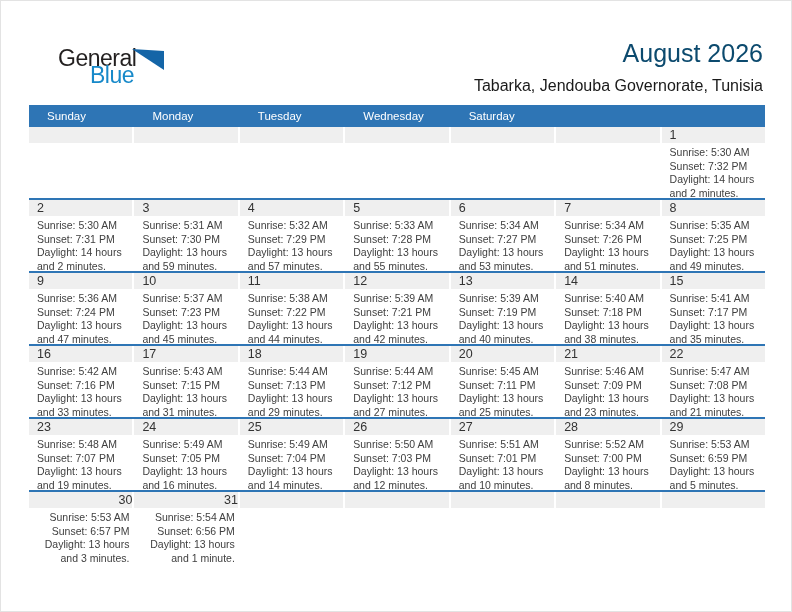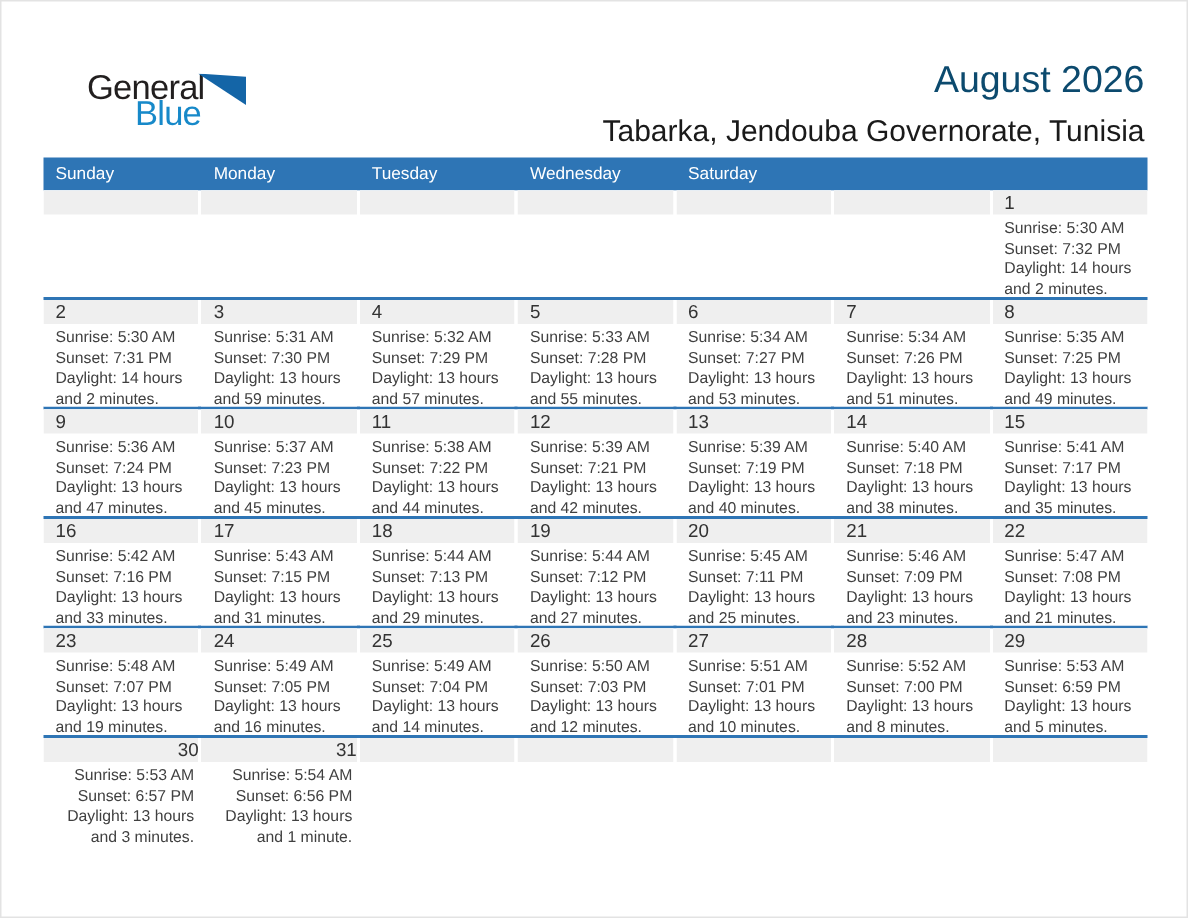--- a/index.html
+++ b/index.html
@@ -12,30 +12,30 @@
   
   .logo { position:absolute; left:30px; top:46px; width:108px; height:44px;margin-left:27px; }
   .logo-top { display:block; font-size:23px; letter-spacing:-0.5px; color:#221f1f; line-height:22px; }
   .logo-triangle {
     position:absolute; left:74px; top:2px; width:32px; height:21px;
     background:#1465a7; clip-path:polygon(0 0, 100% 10%, 100% 100%);
   }
   .logo-bottom { display:block; text-align:center; width:108px; margin-top:-5px;
     font-size:23px; letter-spacing:-0.5px; color:#1789c9; line-height:22px; }
   .title { position:absolute; top:38px; right:28px; font-size:25px; color:#0c4a6e; }
-  .subtitle { position:absolute; top:76px; right:28px; font-size:20px; color:#1a1a1a; }
+  .subtitle { position:absolute; top:76px; right:28px; font-size:16px; color:#1a1a1a; }
 
   
   .calendar { position:absolute; left:28px; top:104px; width:736px; }
   .weekday-row {
     display:grid; grid-template-columns:repeat(7,1fr); column-gap:2px;
     background:#2e75b5; height:22px;
   }
   .weekday {
-    color:#ffffff; font-size:11.5px; line-height:22px; padding-left:8px;
+    color:#ffffff; font-size:11.5px; line-height:22px; padding-left:18px;
     white-space:nowrap; overflow:hidden;
   }
   .week-row {
     display:grid; grid-template-columns:repeat(7,1fr); column-gap:2px;
     height:73px; border-bottom:2px solid #2e75b5; background:#ffffff;
   }
   .week-row:last-child { border-bottom:none;text-align:right; }
   .cell { background:#ffffff; overflow:hidden; }
   .day-strip {
     height:16px; background:#efefef; font-size:12.5px; color:#333333;

